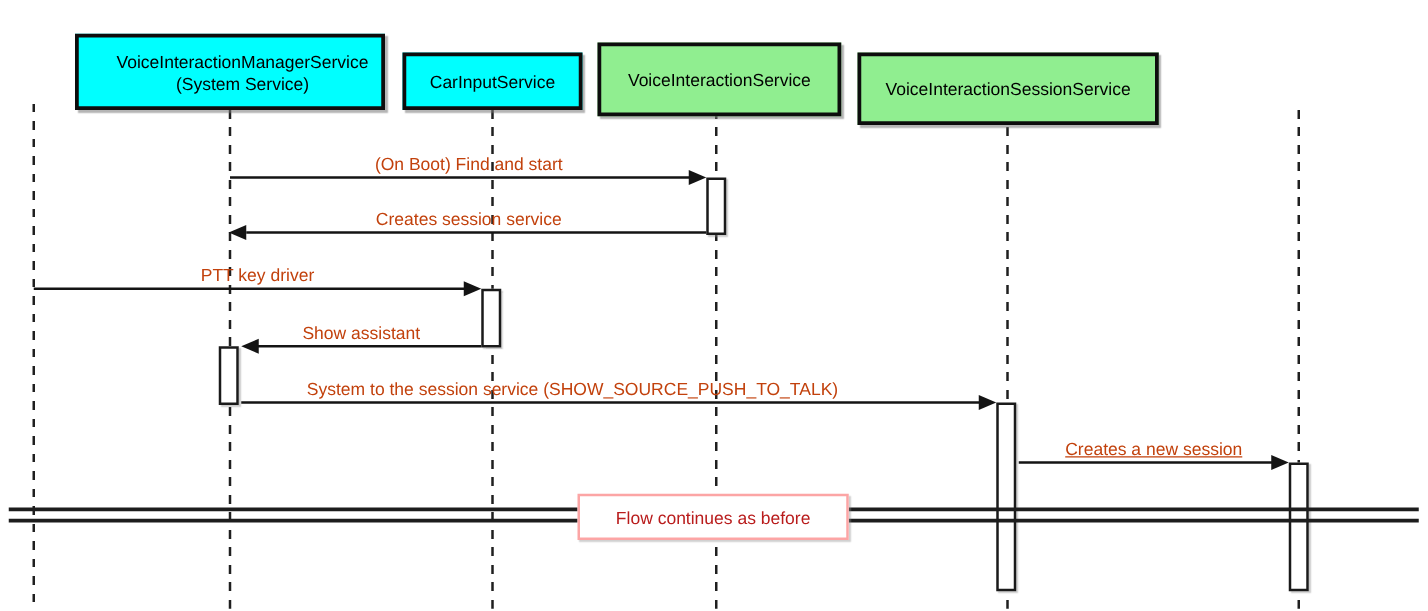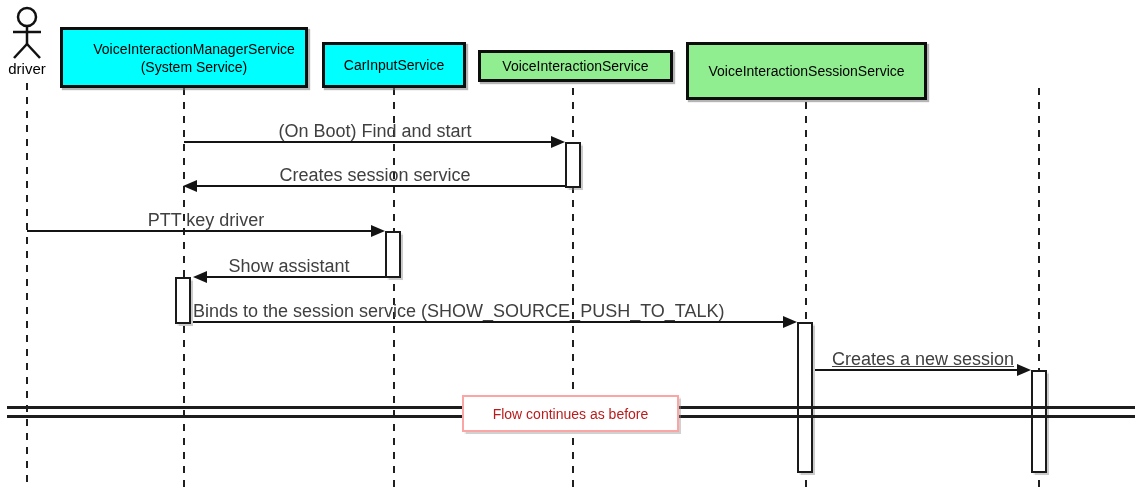--- a/index.html
+++ b/index.html
@@ -41,21 +41,21 @@
     position: absolute;
     border: 3px solid #0d0d0d;
     z-index: 2;
     display: flex; align-items: center; justify-content: center;
     text-align: center; font-size: 14px; color: #000;
     box-shadow: 2px 2px 1px rgba(120,120,120,0.55);
   }
   .pbox .plabel { white-space: pre-line; line-height: 18px; }
   #p-manager      { left: 60px;  top: 27px; width: 248px; height: 61px; padding-left: 20px; }
   #p-carinput     { left: 322px; top: 42px; width: 144px; height: 46px; }
-  #p-voiceservice { left: 478px; top: 50px; width: 195px; height: 32px; }
+  #p-voiceservice { left: 478px; top: 34px; width: 195px; height: 59px; }
   #p-sessionsvc   { left: 686px; top: 42px; width: 241px; height: 58px; text-align: right; }
   #p-session      { left: 943px; top: 42px; width: 194px; height: 46px; }
 
   
   .act {
     position: absolute;
     width: 16px;
     background: #ffffff;
     border: 2px solid #1a1a1a;
     z-index: 2;
@@ -89,21 +89,21 @@
   }
   .msg-head {
     position: absolute; width: 0; height: 0; z-index: 5;
     border-top: 6px solid transparent;
     border-bottom: 6px solid transparent;
   }
   .msg-head.right { border-left: 14px solid #141414; }
   .msg-head.left  { border-right: 14px solid #141414; }
   .msg-label {
     position: absolute; z-index: 5;
-    font-size: 18px; line-height: 16px; color: #404040;
+    font-size: 14px; line-height: 16px; color: #c2410c;
     text-align: center; white-space: nowrap;
   }
 
   
   #m1-line  { left: 184px; top: 141px; width: 368px; }
   #m1-head  { left: 551px; top: 136px; }
   #m1-label { left: 184px; top: 123px; width: 382px; }
   
   #m2-line  { left: 197px; top: 185px; width: 368px; }
   #m2-head  { left: 183px; top: 180px; }
@@ -139,30 +139,20 @@
 
   <div class="act" id="act-voiceservice"></div>
   <div class="act" id="act-carinput"></div>
   <div class="act" id="act-manager"></div>
   <div class="act" id="act-sessionsvc"></div>
   <div class="act" id="act-session"></div>
 
   <div class="divider-line" id="dl-top"></div>
   <div class="divider-line" id="dl-bottom"></div>
 
-  <div class="actor">
-    <svg width="54" height="60" viewBox="0 0 54 60">
-      <circle cx="27" cy="17" r="9" fill="#ffffff" stroke="#111" stroke-width="2.5"></circle>
-      <line x1="27" y1="26" x2="27" y2="44" stroke="#111" stroke-width="2.5"></line>
-      <line x1="13" y1="32" x2="41" y2="32" stroke="#111" stroke-width="2.5"></line>
-      <line x1="27" y1="44" x2="14" y2="58" stroke="#111" stroke-width="2.5"></line>
-      <line x1="27" y1="44" x2="40" y2="58" stroke="#111" stroke-width="2.5"></line>
-    </svg>
-    <div class="actor-label">driver</div>
-  </div>
 
   <div class="pbox" id="p-manager" style="background: rgb(0, 255, 255);">
     <span class="plabel">VoiceInteractionManagerService
 (System Service)</span>
   </div>
   <div class="pbox" id="p-carinput" style="background: rgb(0, 255, 255);">
     <span class="plabel">CarInputService</span>
   </div>
   <div class="pbox" id="p-voiceservice" style="background: rgb(144, 238, 144);">
     <span class="plabel">VoiceInteractionService</span>
@@ -180,21 +170,21 @@
   <div class="msg-head left" id="m2-head"></div>
 
   <div class="msg-label" id="m3-label">PTT key driver</div>
   <div class="msg-line" id="m3-line"></div>
   <div class="msg-head right" id="m3-head"></div>
 
   <div class="msg-label" id="m4-label">Show assistant</div>
   <div class="msg-line" id="m4-line"></div>
   <div class="msg-head left" id="m4-head"></div>
 
-  <div class="msg-label" id="m5-label">Binds to the session service (SHOW_SOURCE_PUSH_TO_TALK)</div>
+  <div class="msg-label" id="m5-label">System to the session service (SHOW_SOURCE_PUSH_TO_TALK)</div>
   <div class="msg-line" id="m5-line"></div>
   <div class="msg-head right" id="m5-head"></div>
 
   <div class="msg-label" id="m6-label">Creates a new session</div>
   <div class="msg-line" id="m6-line"></div>
   <div class="msg-head right" id="m6-head"></div>
 
   <div class="divider-box">
     <span>Flow continues as before</span>
   </div>

